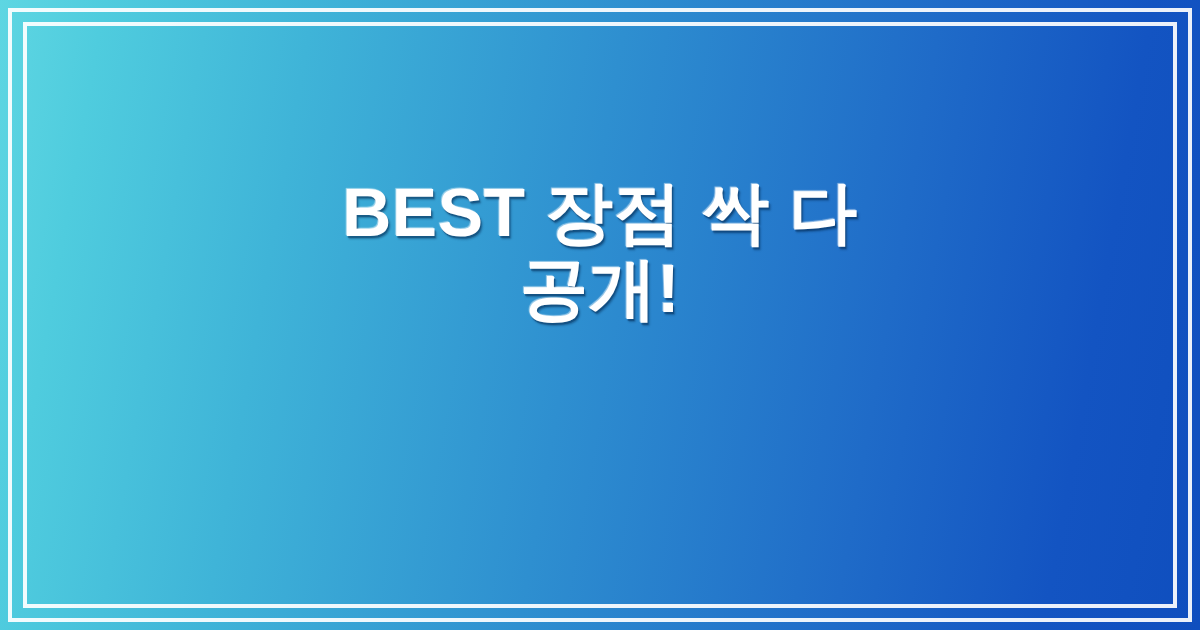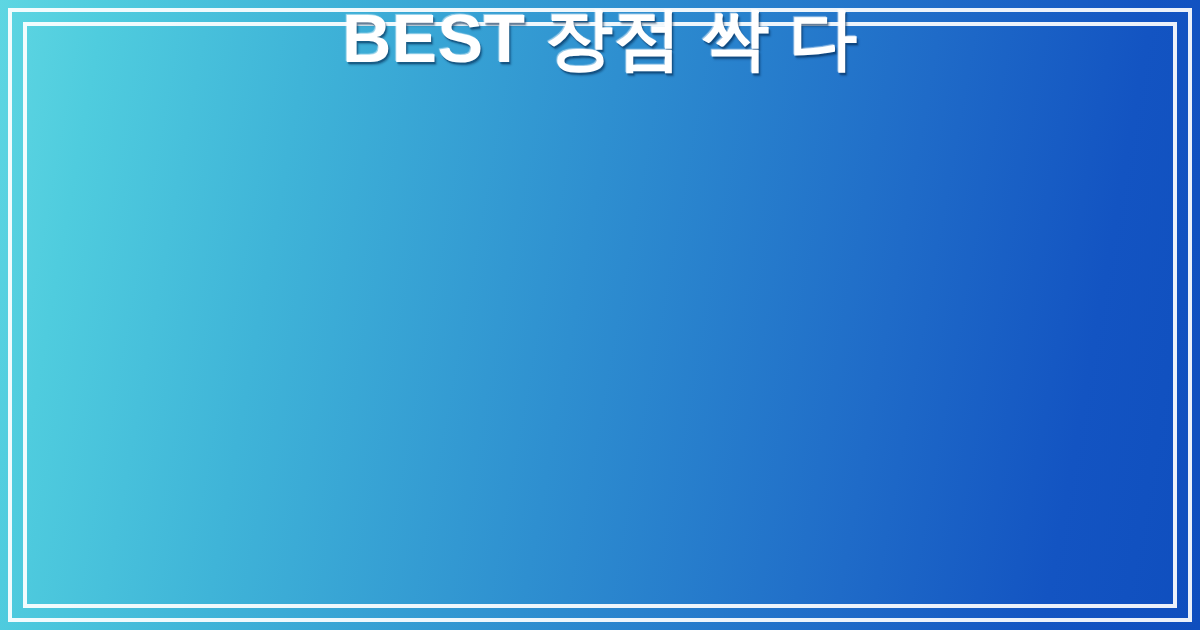--- a/index.html
+++ b/index.html
@@ -56,21 +56,21 @@
   
   #title-block {
     position: absolute;
     left: 0;
     top: 0;
     width: 1200px;
     height: 500px;
     display: flex;
     flex-direction: column;
     align-items: center;
-    justify-content: flex-start;
+    justify-content: center;
     text-align: center;
   }
 
   .title-line {
     display: block;
     color: #ffffff;
     font-weight: 700;
     font-size: 68px;
     line-height: 1.12;
     letter-spacing: 0.5px;
@@ -85,15 +85,16 @@
 <body>
 
 <div id="banner">
 
   <div class="frame frame-outer"></div>
 
   <div class="frame frame-inner"></div>
 
   <div id="title-block">
     <span class="title-line">BEST 장점 싹 다</span>
+    <span class="title-line">공개!</span>
   </div>
 
 </div>
 
 </body></html>

